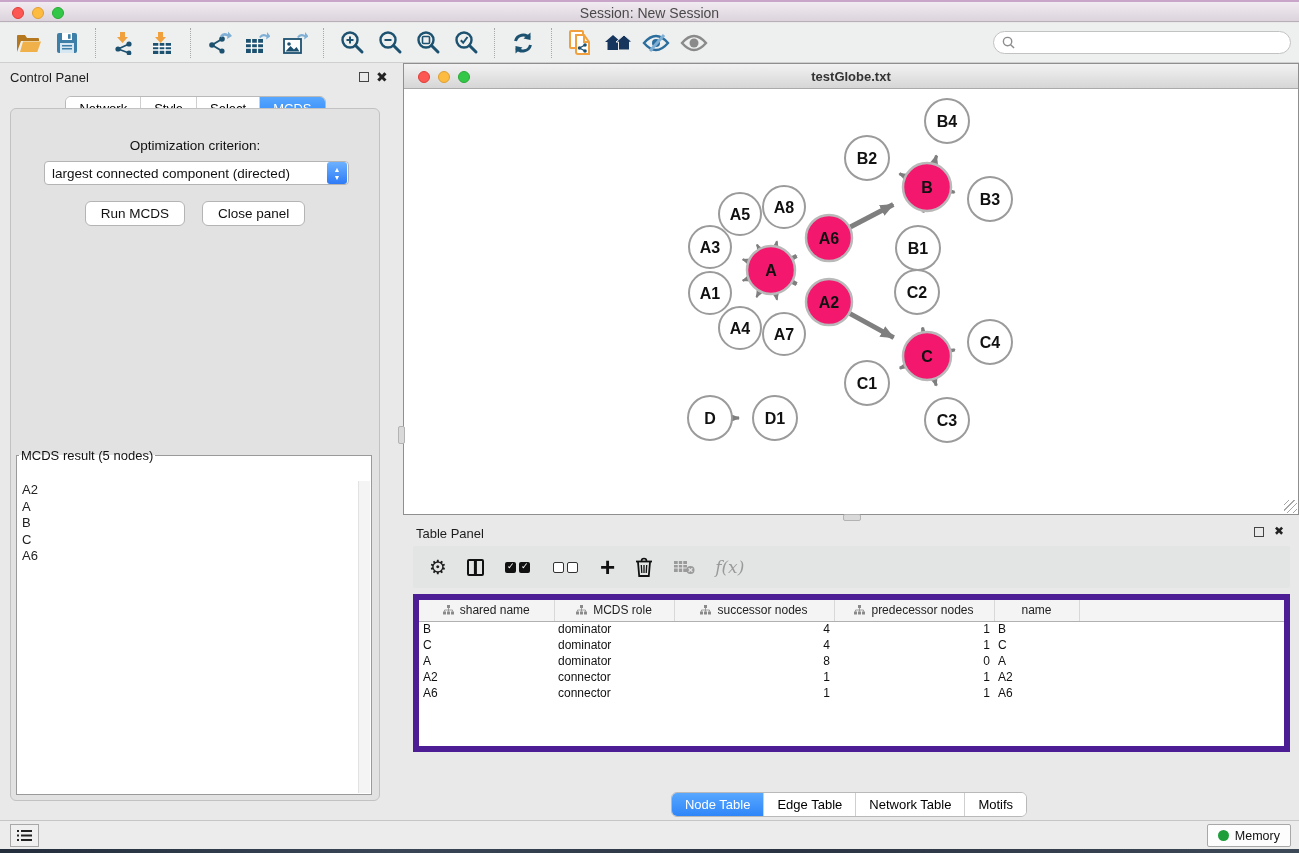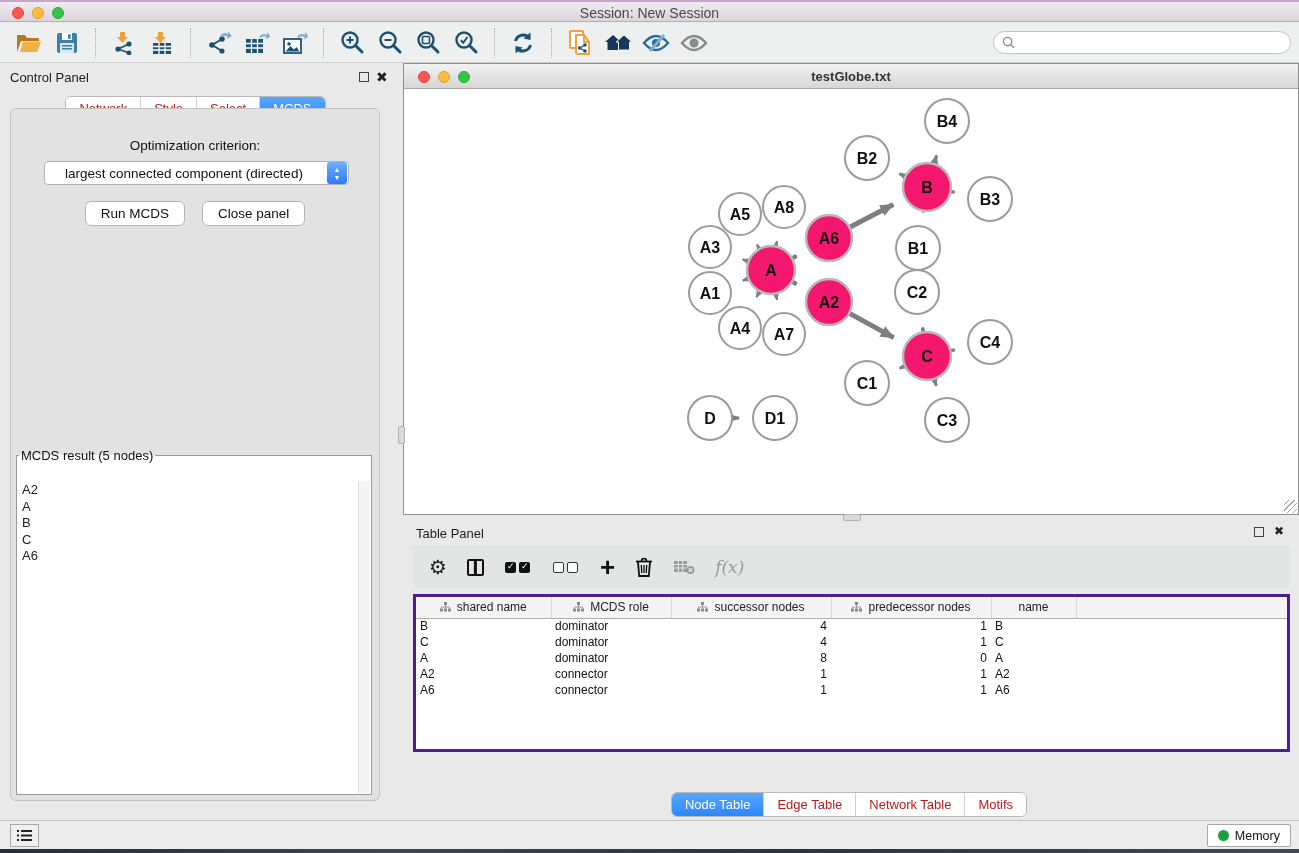--- a/index.html
+++ b/index.html
@@ -24,30 +24,30 @@
     border-radius:12px; background:#fff; display:flex; align-items:center; padding-left:8px; }
   .search-wrap input { border:none; outline:none; flex:1; height:19px; font-size:13px; background:transparent; margin-left:5px; font-family:inherit; }
 
   
   .control-panel { position:absolute; left:0; top:63px; width:391px; height:757px; }
   .panel-title { position:absolute; left:10px; top:7px; font-size:13px; color:#1d1d1d;text-align:right; }
   .panel-ctl { position:absolute; top:8px; font-size:12px; color:#333; }
   .float-box { width:10px; height:10px; border:1.5px solid #444; display:inline-block; }
   .close-x { font-weight:bold; color:#222; font-size:14px; }
   .seg { display:inline-flex; border:1px solid #b9b9b9; border-radius:6px; background:#fff; overflow:hidden; }
-  .seg .tab { padding:4px 13px; font-size:13px; color:#b91c1c; border-left:1px solid #cfcfcf; cursor:default; background:#fff; }
+  .seg .tab { padding:4px 13px; font-size:13px; color:#000000; border-left:1px solid #cfcfcf; cursor:default; background:#fff; }
   .seg .tab:first-child { border-left:none; }
   .seg .tab.sel { background:linear-gradient(#58a8ff,#2e85f8); color:#fff; }
   .cp-tabs { position:absolute; left:0; right:0; top:33px; text-align:center; }
   .cp-body { position:absolute; left:10px; right:11px; top:45px; bottom:19px;
     background:#e2e2e2; border:1px solid #c2c2c2; border-radius:6px; }
   .opt-label { position:absolute; left:0; right:0; top:29px; text-align:center; font-size:13.5px; color:#111; }
   .criterion { position:absolute; left:33px; right:30px; top:52px; height:24px; background:#fff;
     border:1px solid #b4b4b4; border-radius:4px; display:flex; align-items:center; }
-  .criterion .val { flex:1; padding-left:20px; font-size:13.5px; color:#111; white-space:nowrap; overflow:hidden; }
+  .criterion .val { flex:1; padding-left:7px; font-size:13.5px; color:#111; white-space:nowrap; overflow:hidden; }
   .criterion .stepper { width:20px; height:22px; margin:0 1px; border-radius:3px;
     background:linear-gradient(#6cb1ff,#2e7bf6); color:#fff; font-size:7px; line-height:1;
     display:flex; flex-direction:column; align-items:center; justify-content:center; gap:1px; }
   .cp-buttons { position:absolute; left:0; right:0; top:92px; display:flex; justify-content:center; gap:17px; }
   .btn { background:#fff; border:1px solid #b4b4b4; border-radius:6px; padding:4px 15px; font-size:13.5px; color:#111; font-family:inherit; cursor:default; }
   .mcds-fieldset { position:absolute; left:5px; right:7px; top:339px; bottom:5px;
     border:1px solid #9a9a9a; background:#fff; }
   .mcds-fieldset legend { font-size:13px; color:#111; margin-left:2px; padding:0 2px; background:transparent; }
   .mcds-list { position:absolute; left:1px; right:13px; top:18px; bottom:1px; overflow:hidden;
     font-size:13px; line-height:16.5px; padding:1px 4px; }
@@ -74,21 +74,21 @@
   .tpt-ico { display:flex; align-items:center; justify-content:center; height:26px; }
   .gear-glyph { font-size:20px; color:#1c1c1c; font-family:"DejaVu Sans",sans-serif; }
   .cols-icon { width:17px; height:17px; border:2.2px solid #111; border-radius:2px; position:relative; }
   .cols-icon::after { content:""; position:absolute; left:50%; top:0; bottom:0; width:2.2px; background:#111; transform:translateX(-50%); }
   .cb { width:11px; height:11px; display:inline-block; border-radius:2px; margin:0 1.5px; position:relative; }
   .cb.on { background:#111; }
   .cb.on::after { content:"✓"; color:#fff; font-size:9px; position:absolute; left:1.5px; top:-1px; }
   .cb.off { border:1.6px solid #333; background:#fff; }
   .plus-glyph { font-size:26px; font-weight:bold; color:#111; line-height:20px; }
   .fx { font-family:"DejaVu Serif",serif; font-style:italic; font-size:17px; color:#9a9a9a; }
-  .tp-tablewrap { position:absolute; left:12px; right:7px; top:74px; height:158px; background:#fff; border:3px solid #4c1d95; }
+  .tp-tablewrap { position:absolute; left:12px; right:7px; top:74px; height:158px; background:#fff; border:6px solid #4c1d95; }
   table.datatable { border-collapse:collapse; width:100%; table-layout:fixed; }
   table.datatable th { height:21px; background:#f4f4f4; border-bottom:1px solid #b0b0b0; border-right:1px solid #d8d8d8;
     font-weight:normal; font-size:12px; color:#222; text-align:center; position:relative; }
   table.datatable th.no-r { border-right:none; }
   table.datatable td { height:16px; font-size:12px; color:#111; padding:0 4px; white-space:nowrap; overflow:hidden; }
   td.al { text-align:left; padding-left:11px; } td.ar { text-align:right; padding-right:16px; }
   .th-inner { display:inline-flex; align-items:center; gap:6px; }
   .tp-tabs { position:absolute; left:0; right:0; top:272px; text-align:center; }
   .tp-ctl { position:absolute; top:6px; font-size:12px; }
 

